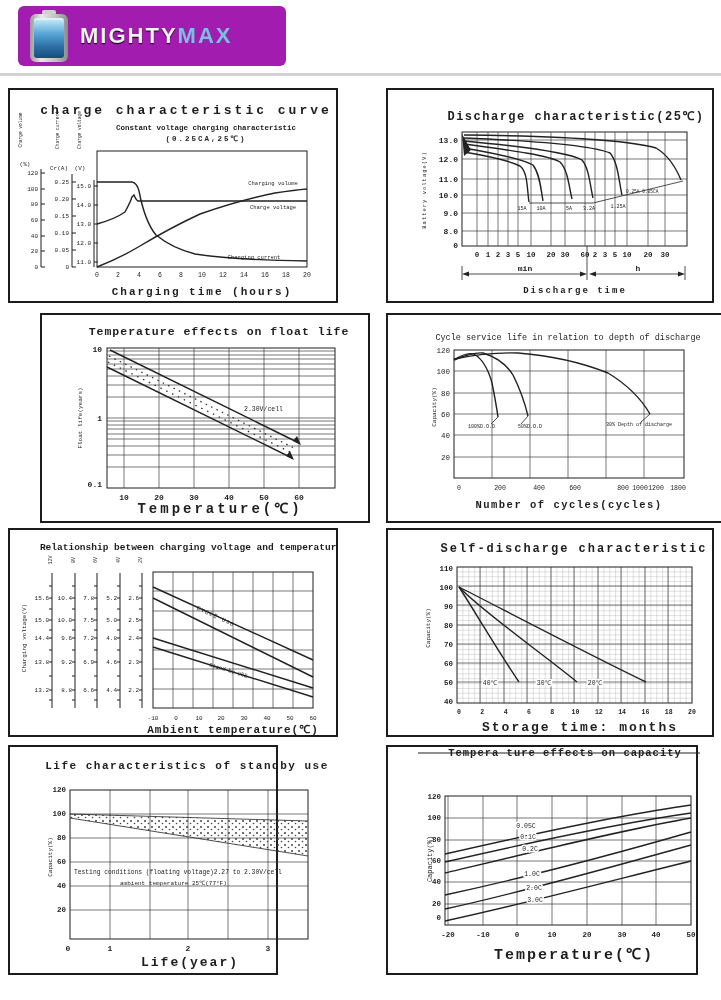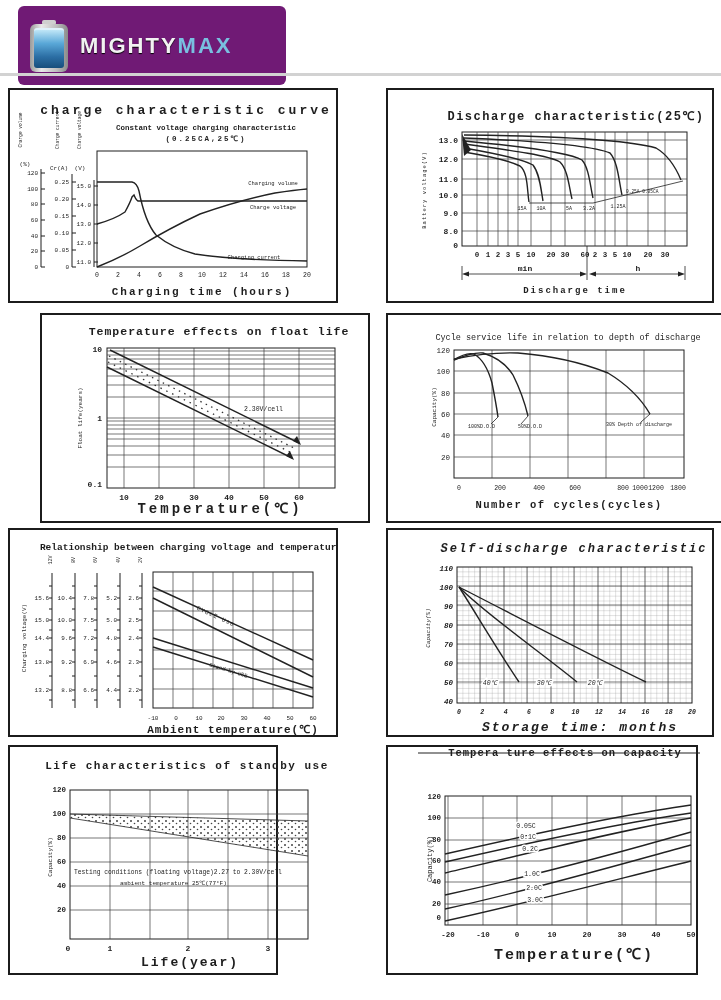--- a/index.html
+++ b/index.html
@@ -1,19 +1,19 @@
 <!DOCTYPE html>
 <html><head>
 <meta charset="utf-8">
 <style>
   html,body{margin:0;padding:0;background:#fff;}
   .page{position:relative;width:721px;height:1000px;background:#fff;overflow:hidden;
         font-family:"Liberation Mono",monospace;}
   
-  .logo{position:absolute;left:18px;top:6px;width:268px;height:79px;background:#701a75;
+  .logo{position:absolute;left:18px;top:6px;width:268px;height:60px;background:#a21caf;
         border-radius:6px;display:flex;align-items:center;padding-left:12px;box-sizing:border-box;}
   .batt{position:relative;width:38px;height:52px;margin-right:12px;}
   .batt .cap{position:absolute;left:12px;top:0;width:14px;height:5px;background:#cfcfcf;border-radius:2px;}
   .batt .shell{position:absolute;left:0;top:4px;width:38px;height:48px;border-radius:6px;
         background:linear-gradient(90deg,#9a9a9a,#e8e8e8 30%,#bdbdbd 70%,#8a8a8a);box-sizing:border-box;padding:4px;}
   .batt .core{width:100%;height:100%;border-radius:3px;
         background:linear-gradient(180deg,#bfe6f7 0%,#5aa8d8 35%,#2c6fa5 70%,#174e7c 100%);
         border-top:2px solid #dff2fb;box-sizing:border-box;}
   .brand{display:flex;flex-direction:column;line-height:1;font-family:"Liberation Sans",sans-serif;font-weight:bold;}
   .brand .l1{font-size:22px;letter-spacing:2px;}
@@ -465,21 +465,21 @@
     <path class="curve" d="M143,57 L303,130"></path>
     <path class="curve" d="M143,68 L303,147"></path>
     <path class="curve" d="M143,108 L303,158"></path>
     <path class="curve" d="M143,117 L303,167"></path>
     <text transform="rotate(25 205 88)" x="205" y="88" text-anchor="middle" font-size="6" letter-spacing="1">CYCLE Use</text>
     <text transform="rotate(17 218 142)" x="218" y="142" text-anchor="middle" font-size="5.5">Stand by USE</text>
     <text x="223" y="203" text-anchor="middle" font-size="11" font-weight="bold" letter-spacing="1">Ambient temperature(℃)</text>
   </svg>
   </div>
 
-  <div class="panel" style="left:386px;top:528px;width:328px;height:209px;font-style:italic;">
+  <div class="panel" style="left:386px;top:528px;width:328px;height:209px;">
   <svg viewBox="0 0 324 205" width="324" height="205">
     <text x="186" y="22" text-anchor="middle" font-size="12" font-weight="bold" letter-spacing="2">Self-discharge characteristic</text>
     <g class="gridmin">
           <line x1="74.875" y1="37" x2="74.875" y2="173"></line>
           <line x1="80.75" y1="37" x2="80.75" y2="173"></line>
           <line x1="86.625" y1="37" x2="86.625" y2="173"></line>
           <line x1="92.5" y1="37" x2="92.5" y2="173"></line>
           <line x1="98.375" y1="37" x2="98.375" y2="173"></line>
           <line x1="104.25" y1="37" x2="104.25" y2="173"></line>
           <line x1="110.125" y1="37" x2="110.125" y2="173"></line>

